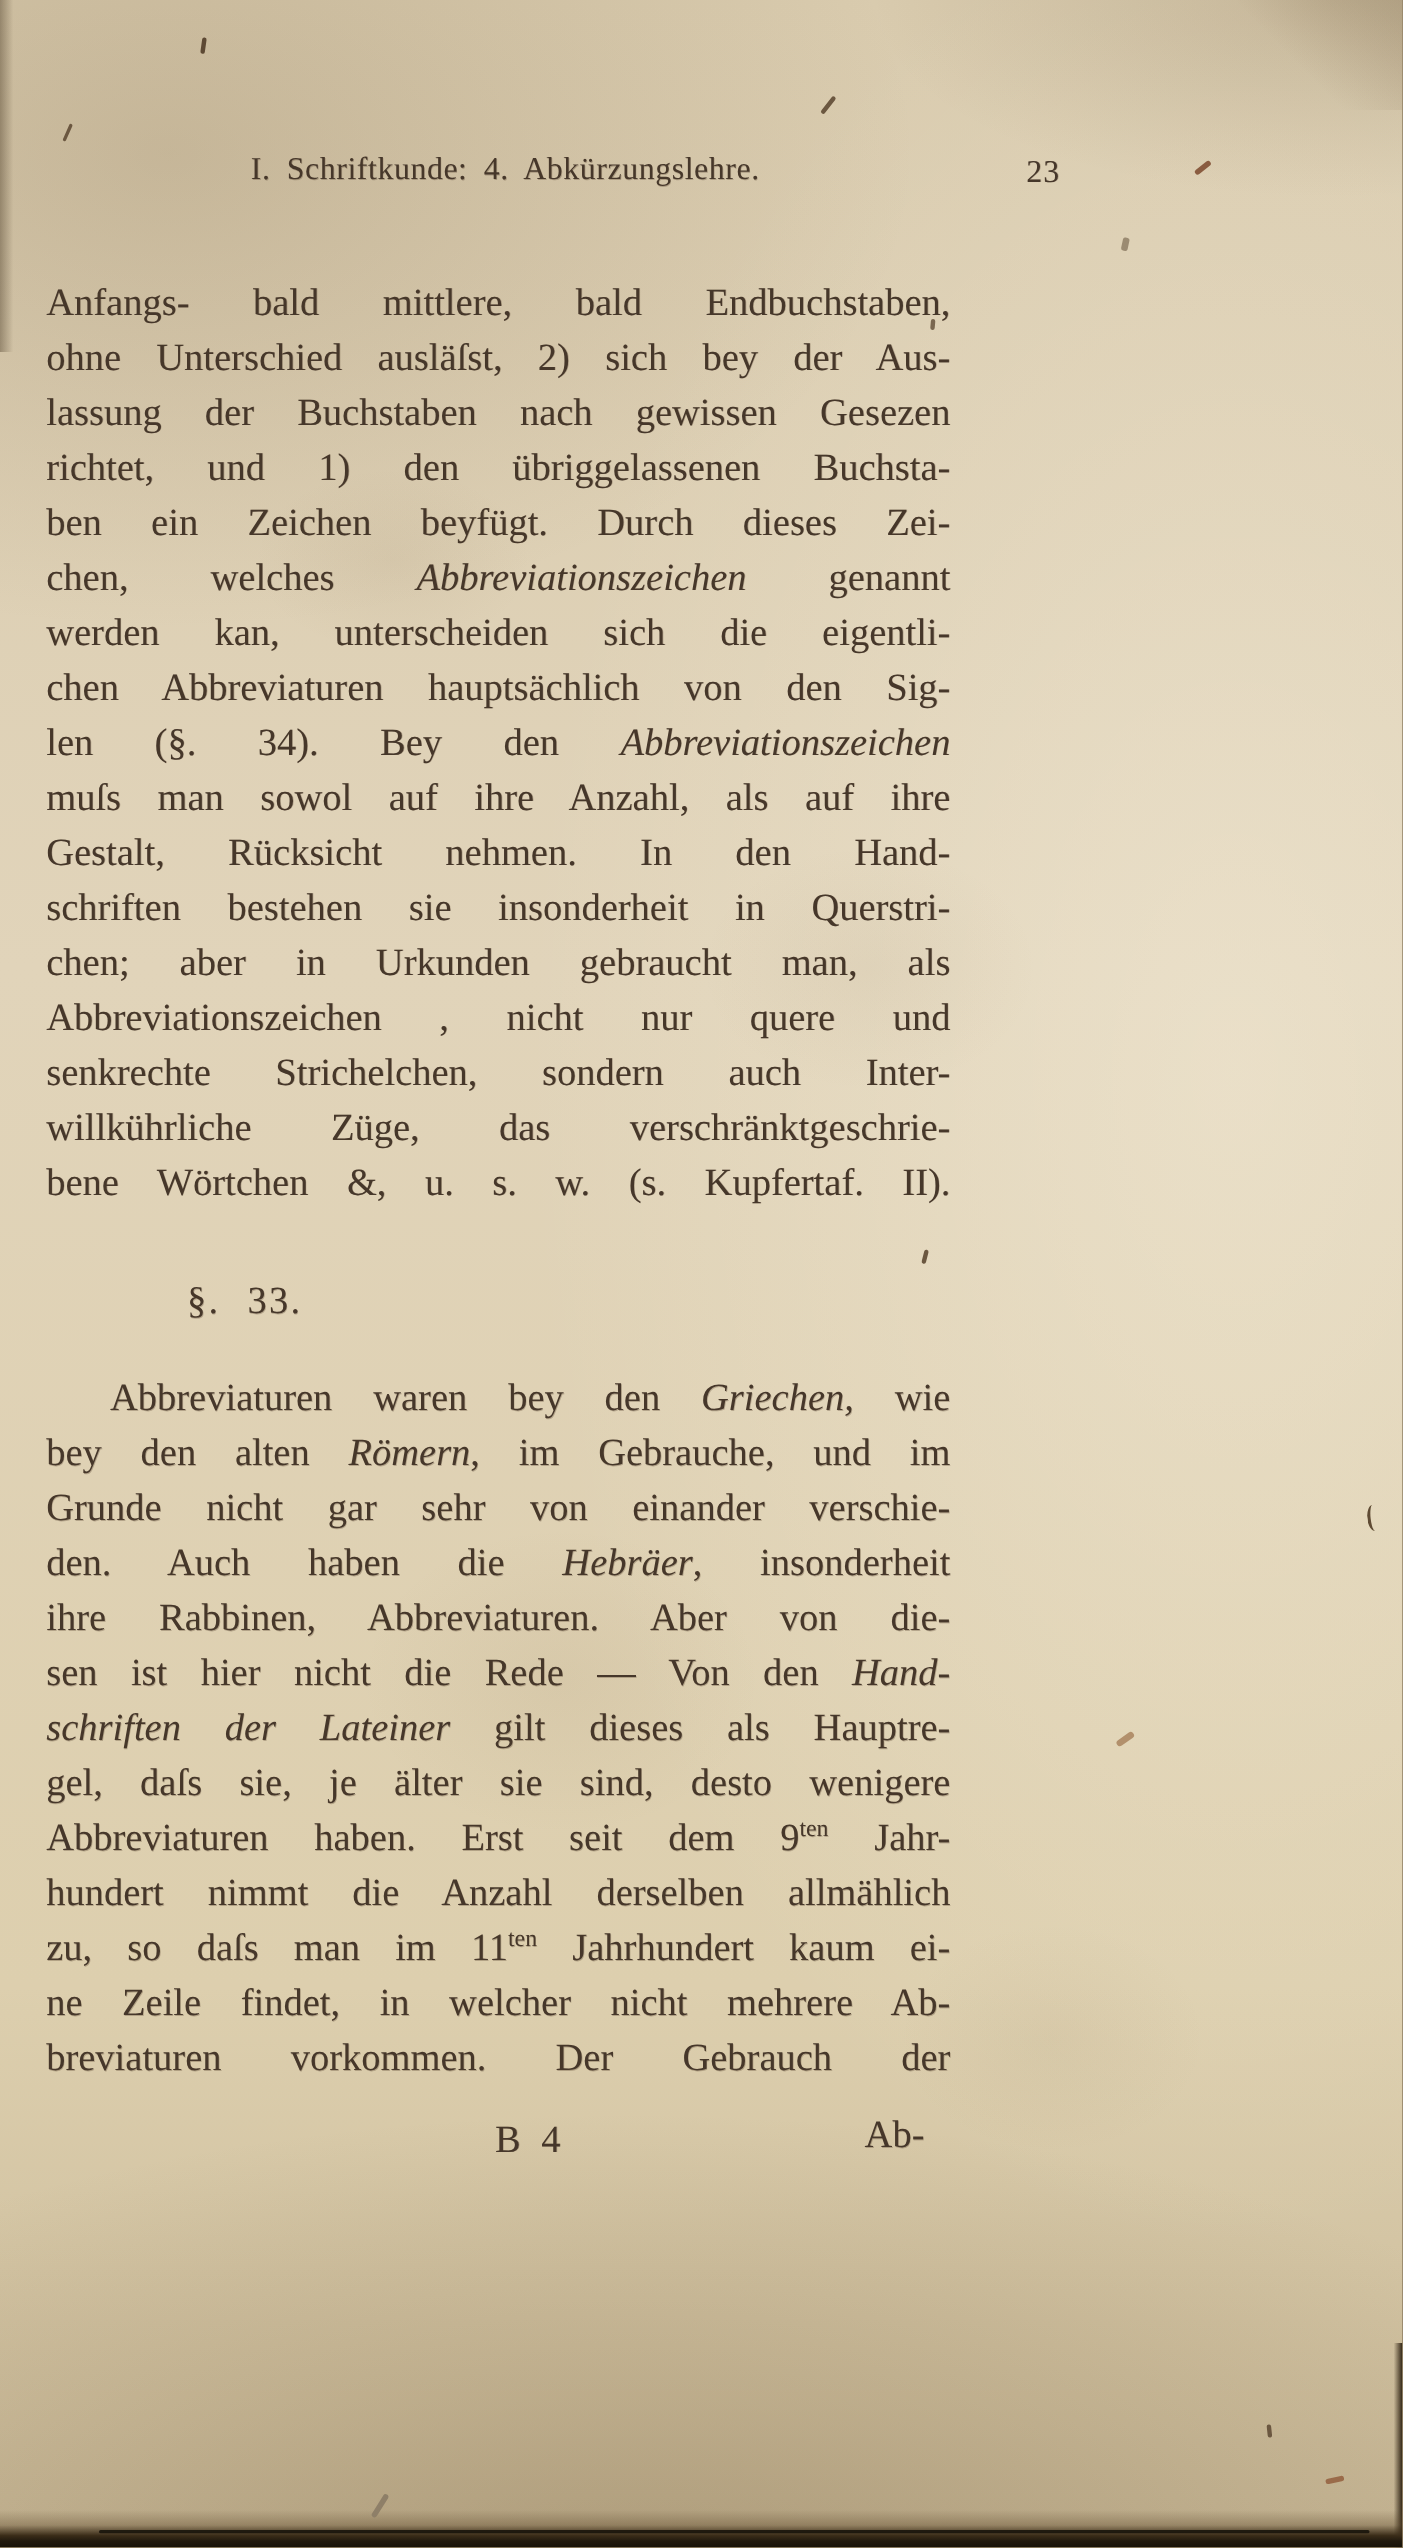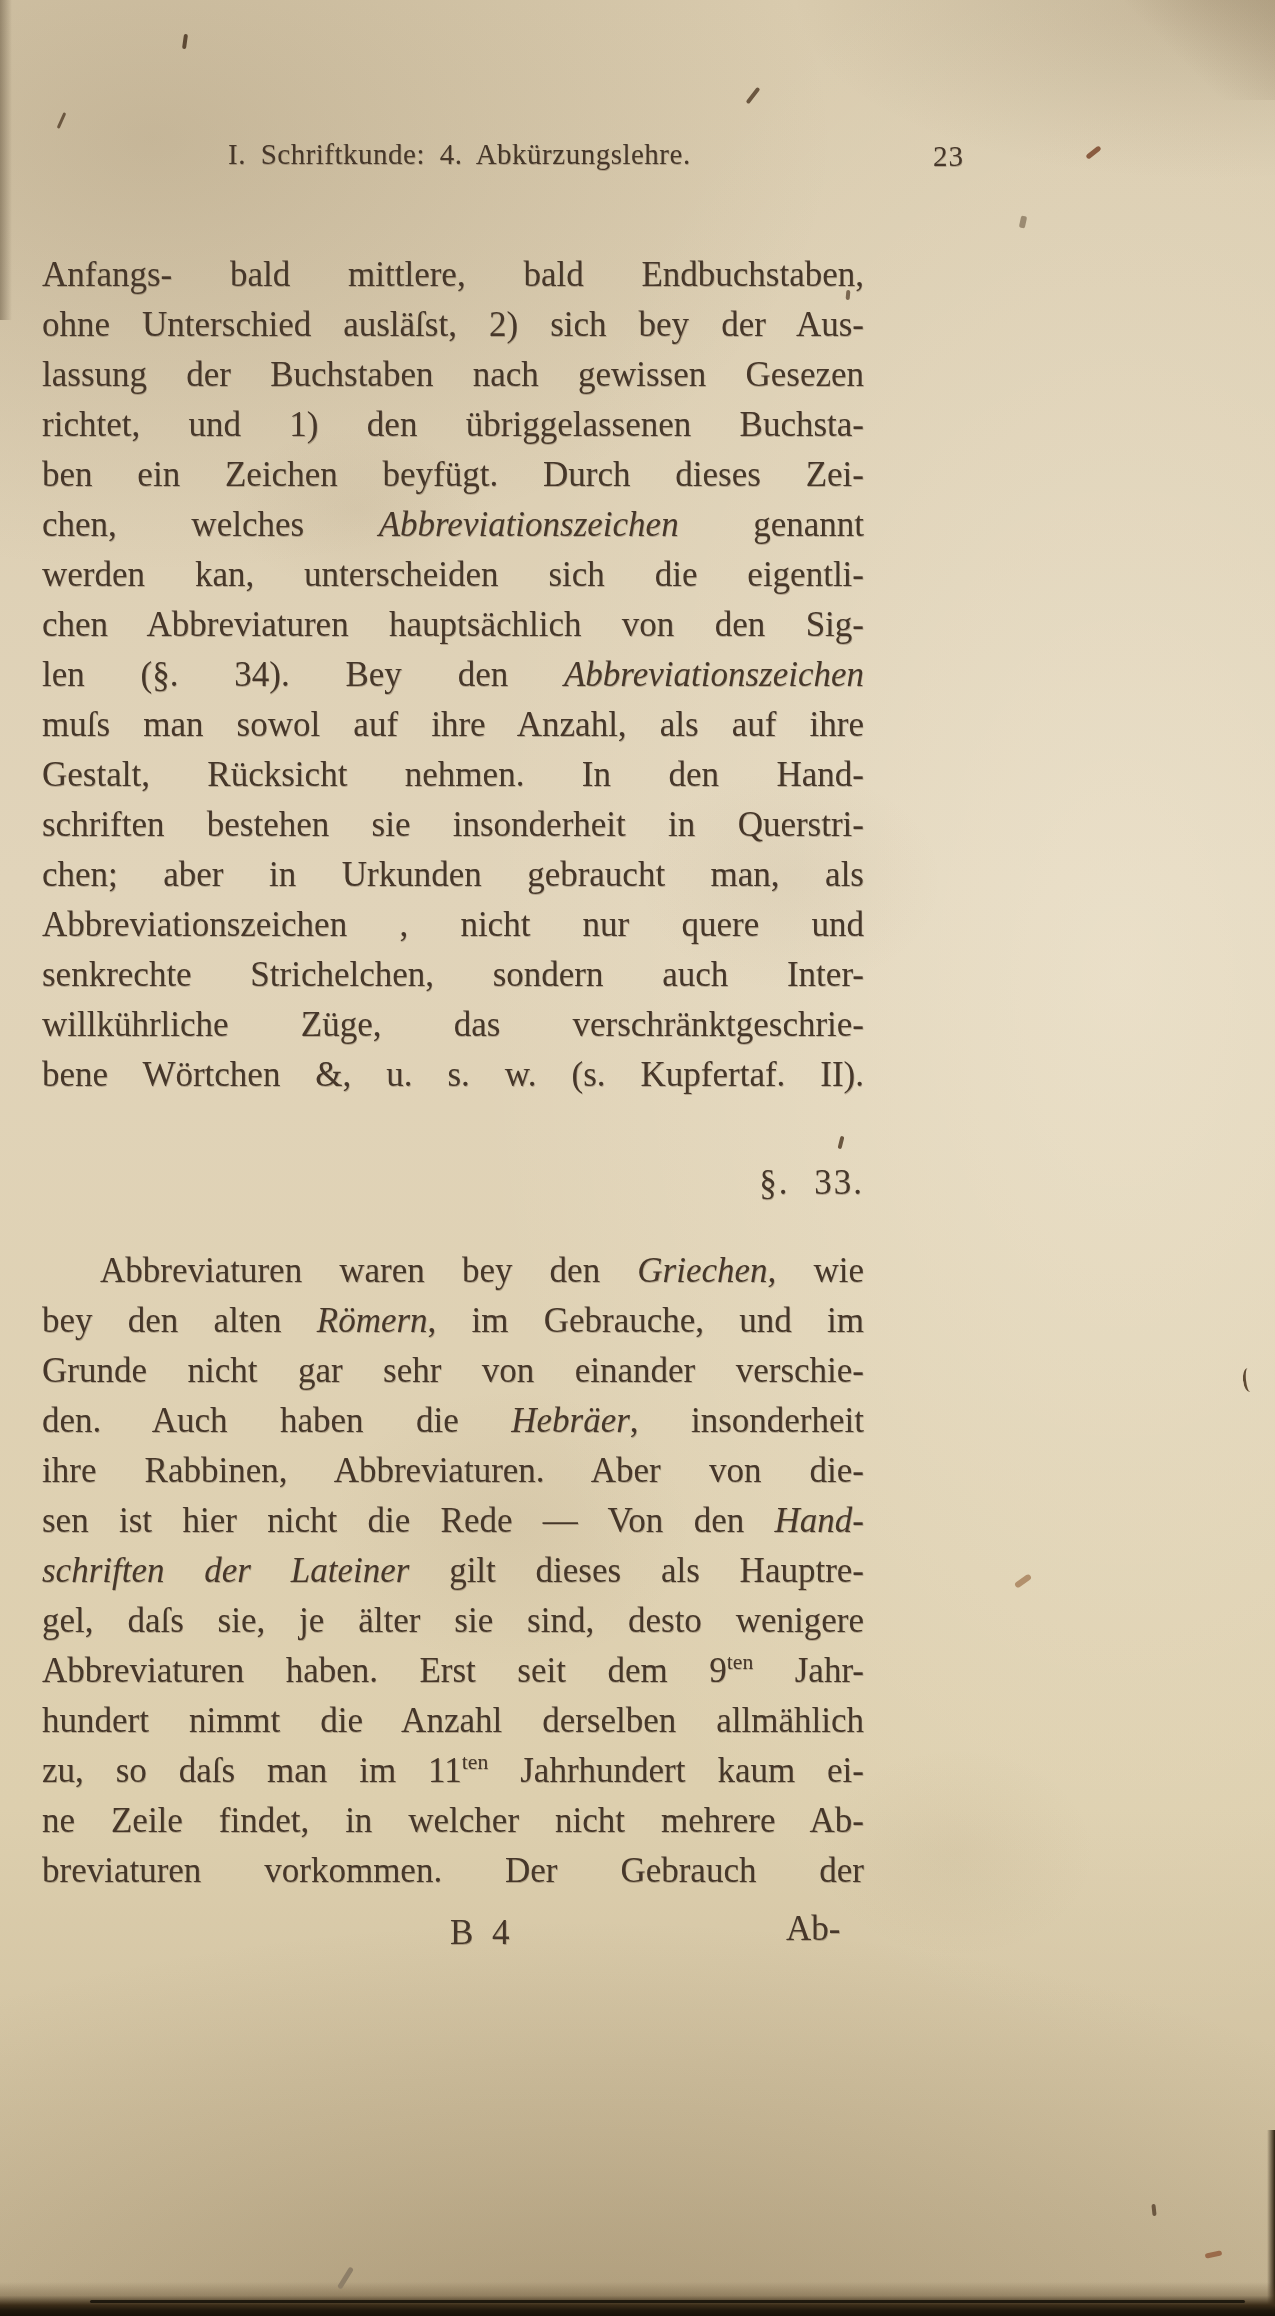--- a/index.html
+++ b/index.html
@@ -33,23 +33,23 @@
 
   .column{position:absolute;left:42px;top:250px;width:822px;}
   .para{font-size:35px;line-height:50px;}
   .line{text-align:justify;text-align-last:justify;}
   .line.indent{padding-left:58px;}
   .it{font-style:italic;}
   .sup{font-size:0.62em;vertical-align:super;line-height:0;}
 
   .section-heading{
     font-size:35px;line-height:50px;margin-top:58px;margin-bottom:38px;
-    text-align:right;padding-left:128px;letter-spacing:2px;word-spacing:14px;
+    text-align:left;padding-left:128px;letter-spacing:2px;word-spacing:14px;
   }
-  .footer-line{position:relative;height:52px;margin-top:12px;font-size:35px;line-height:50px;}
+  .footer-line{position:relative;height:52px;margin-top:24px;font-size:35px;line-height:50px;}
   .signature{position:absolute;left:408px;top:0;word-spacing:10px;}
   .catchword{position:absolute;left:744px;top:-4px;}
 
   
   .edge-bottom{position:absolute;left:0;right:0;bottom:0;height:34px;
     background:linear-gradient(to bottom, rgba(70,52,28,0) 0%, rgba(86,66,38,.35) 40%, #3a2c18 68%, #221a0e 82%, #181208 100%);}
   .edge-bottom-line{position:absolute;left:90px;right:30px;bottom:13px;height:3px;background:#141008;opacity:.85;border-radius:2px;}
   .edge-right{position:absolute;right:0;top:2130px;bottom:0;width:8px;
     background:linear-gradient(to left,#2e2212,rgba(46,34,18,0));}
   .edge-left-top{position:absolute;left:0;top:0;width:12px;height:320px;

